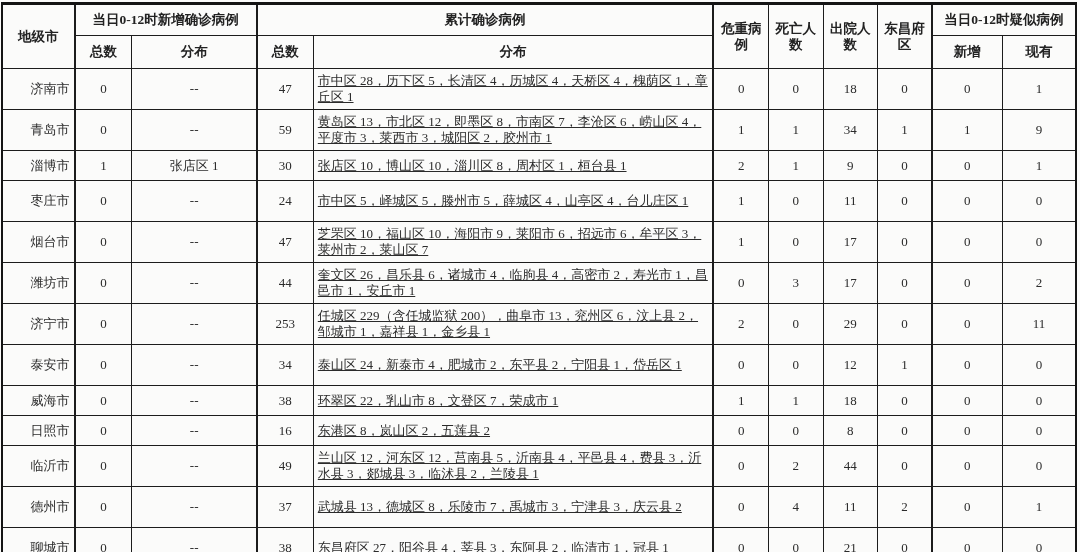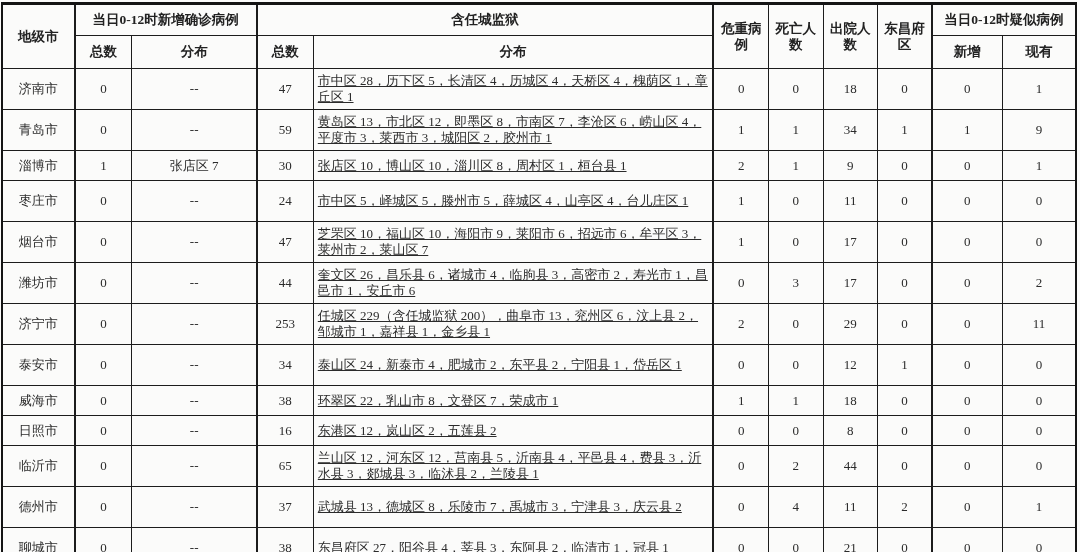--- a/index.html
+++ b/index.html
@@ -39,21 +39,21 @@
   table.stats th {
     font-weight: bold;
     text-align: center;
     font-size: 13.5px;
     color: #222;
   }
   
   .sep-r { border-right-width: 2px !important; }
   thead tr.h1 th { height: 26px; }
   thead tr.h2 th { height: 28px; }
-  td.c-city   { text-align: center; font-size: 13.5px; }
+  td.c-city   { text-align: right; font-size: 13.5px; }
   td.c-num    { text-align: center; }
   td.c-dist   { text-align: left; padding-left: 6px; text-decoration: underline; }
   td.c-distn  { text-align: center; }
   tbody tr td { min-height: 24px; }
   tbody tr.single td { height: 25px; }
   tbody tr.double td { height: 36px; }
 </style>
 </head>
 <body>
 
@@ -69,21 +69,21 @@
       <col style="width:54px">
       <col style="width:54px">
       <col style="width:54px">
       <col style="width:70px">
       <col style="width:73px">
     </colgroup>
     <thead>
       <tr class="h1">
         <th rowspan="2" class="sep-r">地级市</th>
         <th colspan="2" class="sep-r">当日0-12时新增确诊病例</th>
-        <th colspan="2" class="sep-r">含任城监狱</th>
+        <th colspan="2" class="sep-r">累计确诊病例</th>
         <th rowspan="2">危重病例</th>
         <th rowspan="2">死亡人数</th>
         <th rowspan="2">出院人数</th>
         <th rowspan="2" class="sep-r">东昌府区</th>
         <th colspan="2">当日0-12时疑似病例</th>
       </tr>
       <tr class="h2">
         <th>总数</th>
         <th class="sep-r">分布</th>
         <th>总数</th>
@@ -115,21 +115,21 @@
     <td class="c-num">1</td>
     <td class="c-num">1</td>
     <td class="c-num">34</td>
     <td class="c-num sep-r">1</td>
     <td class="c-num">1</td>
     <td class="c-num">9</td>
   </tr>
         <tr class="single">
     <td class="c-city sep-r">淄博市</td>
     <td class="c-num">1</td>
-    <td class="c-distn sep-r">张店区 7</td>
+    <td class="c-distn sep-r">张店区 1</td>
     <td class="c-num">30</td>
     <td class="c-dist sep-r">张店区 10，博山区 10，淄川区 8，周村区 1，桓台县 1</td>
     <td class="c-num">2</td>
     <td class="c-num">1</td>
     <td class="c-num">9</td>
     <td class="c-num sep-r">0</td>
     <td class="c-num">0</td>
     <td class="c-num">1</td>
   </tr>
         <tr class="double">
@@ -156,21 +156,21 @@
     <td class="c-num">17</td>
     <td class="c-num sep-r">0</td>
     <td class="c-num">0</td>
     <td class="c-num">0</td>
   </tr>
         <tr class="double">
     <td class="c-city sep-r">潍坊市</td>
     <td class="c-num">0</td>
     <td class="c-distn sep-r">--</td>
     <td class="c-num">44</td>
-    <td class="c-dist sep-r">奎文区 26，昌乐县 6，诸城市 4，临朐县 3，高密市 2，寿光市 1，昌邑市 1，安丘市 6</td>
+    <td class="c-dist sep-r">奎文区 26，昌乐县 6，诸城市 4，临朐县 4，高密市 2，寿光市 1，昌邑市 1，安丘市 1</td>
     <td class="c-num">0</td>
     <td class="c-num">3</td>
     <td class="c-num">17</td>
     <td class="c-num sep-r">0</td>
     <td class="c-num">0</td>
     <td class="c-num">2</td>
   </tr>
         <tr class="double">
     <td class="c-city sep-r">济宁市</td>
     <td class="c-num">0</td>
@@ -208,33 +208,33 @@
     <td class="c-num">18</td>
     <td class="c-num sep-r">0</td>
     <td class="c-num">0</td>
     <td class="c-num">0</td>
   </tr>
         <tr class="single">
     <td class="c-city sep-r">日照市</td>
     <td class="c-num">0</td>
     <td class="c-distn sep-r">--</td>
     <td class="c-num">16</td>
-    <td class="c-dist sep-r">东港区 12，岚山区 2，五莲县 2</td>
+    <td class="c-dist sep-r">东港区 8，岚山区 2，五莲县 2</td>
     <td class="c-num">0</td>
     <td class="c-num">0</td>
     <td class="c-num">8</td>
     <td class="c-num sep-r">0</td>
     <td class="c-num">0</td>
     <td class="c-num">0</td>
   </tr>
         <tr class="double">
     <td class="c-city sep-r">临沂市</td>
     <td class="c-num">0</td>
     <td class="c-distn sep-r">--</td>
-    <td class="c-num">65</td>
+    <td class="c-num">49</td>
     <td class="c-dist sep-r">兰山区 12，河东区 12，莒南县 5，沂南县 4，平邑县 4，费县 3，沂水县 3，郯城县 3，临沭县 2，兰陵县 1</td>
     <td class="c-num">0</td>
     <td class="c-num">2</td>
     <td class="c-num">44</td>
     <td class="c-num sep-r">0</td>
     <td class="c-num">0</td>
     <td class="c-num">0</td>
   </tr>
         <tr class="double">
     <td class="c-city sep-r">德州市</td>

